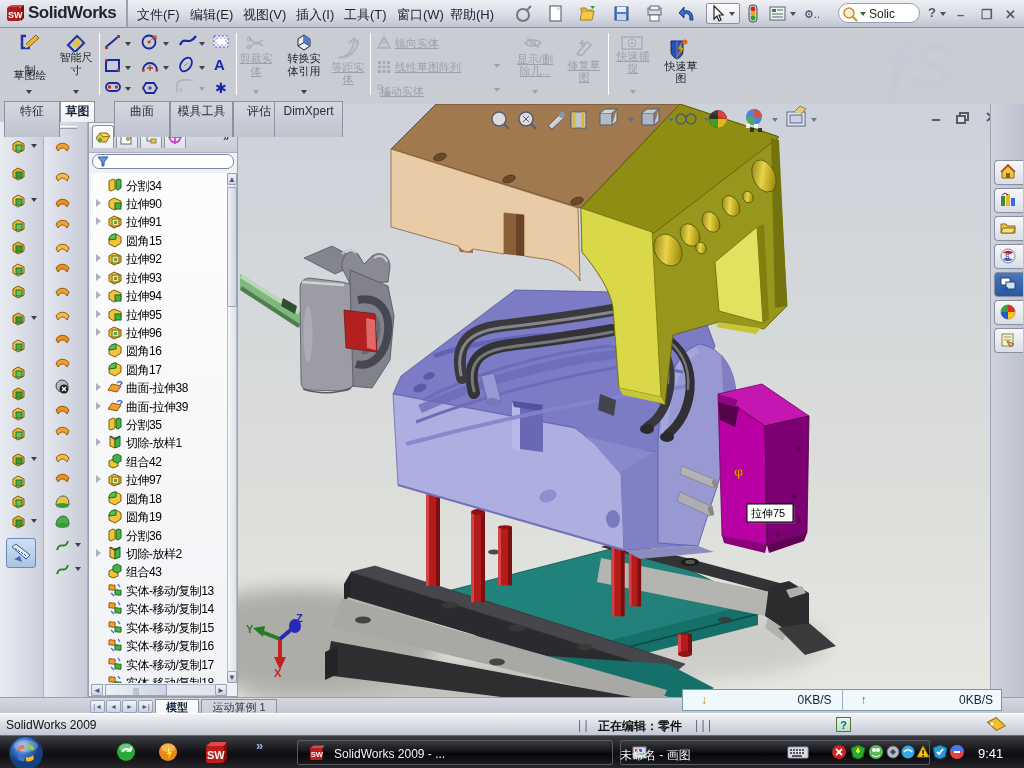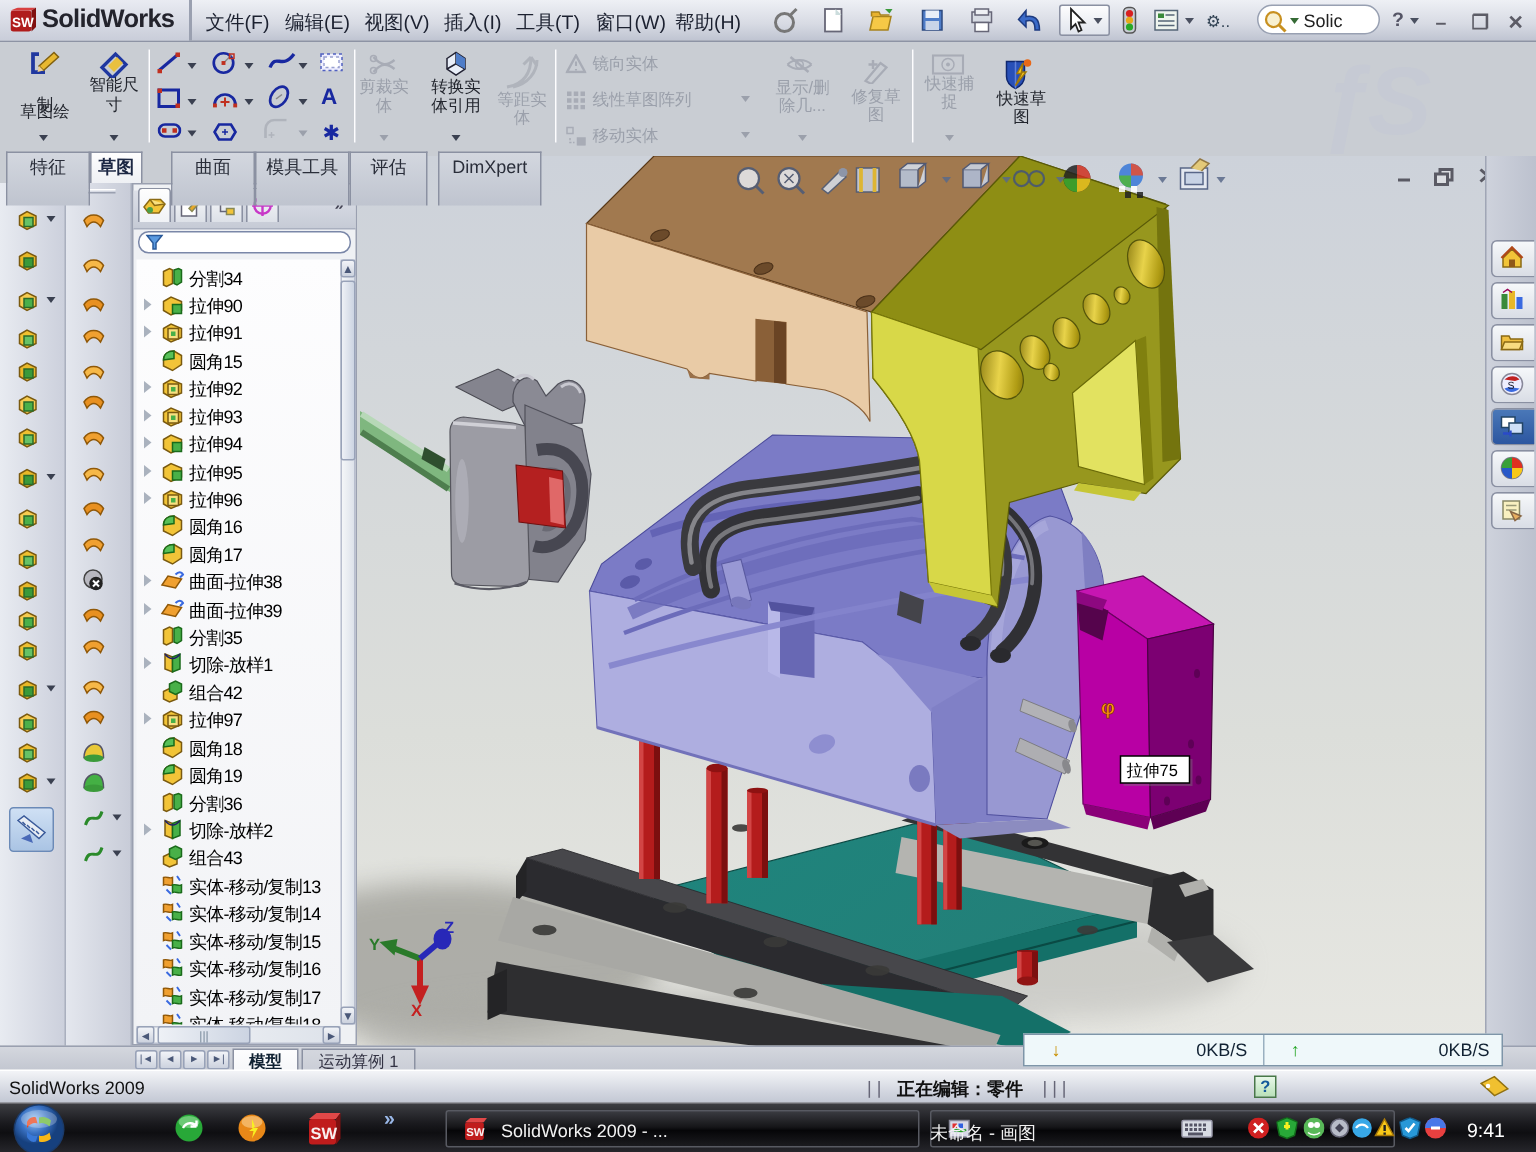--- a/index.html
+++ b/index.html
@@ -9,21 +9,21 @@
 #titlebar{left:0;top:0;width:1024px;height:28px;background:linear-gradient(#eef0f5,#d7dae3 60%,#bfc4d1);border-bottom:1px solid #8d93a4;}
 #logozone{left:0;top:0;width:128px;height:27px;background:linear-gradient(#e9ebf2,#c9cdd9);border-right:2px solid #9aa0b0;}
 #swcube{left:7px;top:5px;width:17px;height:17px;}
 #swname{left:28px;top:3px;font-size:17px;font-weight:bold;color:#23232c;letter-spacing:-0.5px;}
 .menu{top:6px;font-size:13px;color:#1c2130;}
 .qtb{top:4px;width:20px;height:20px;}
 .dd{width:0;height:0;border-left:3px solid transparent;border-right:3px solid transparent;border-top:4px solid #4a5060;}
 .wbtn{top:7px;font-size:13px;color:#5c5c66;font-weight:bold;}
 .rsep{top:33px;width:1px;height:62px;background:#c2c6d2;border-right:1px solid #fdfdfe;}
 .rtxt{font-size:11px;color:#23262e;text-align:center;line-height:12px;white-space:nowrap;}
-.gray .rtxt,.rtxt.gray{color:#9ba0ab;}
+.gray .rtxt,.rtxt.gray{color:#9ba0ab;text-decoration:underline;}
 
 .ctab{z-index:10;top:101px;height:36px;background:linear-gradient(#d3d7df,#bfc4cf);border:1px solid #8b91a2;border-bottom:none;font-size:12px;color:#2a2e3a;text-align:center;line-height:19px;}
 .ctab.active{background:linear-gradient(#fefefe,#eef0f4);height:21px;font-weight:bold;color:#1c2743;z-index:5;}
 
 #ltb1{left:0;top:122px;width:44px;height:575px;background:linear-gradient(90deg,#e8ebf1,#ccd0dc);border-right:1px solid #aab0bf;}
 #ltb2{left:44px;top:122px;width:44px;height:575px;background:linear-gradient(90deg,#e4e7ee,#c8ccd8);border-right:1px solid #aab0bf;}
 .grip{width:22px;height:3px;border-top:1px solid #fff;border-bottom:1px solid #9aa0b0;}
 .tbi{width:17px;height:17px;}
 .tbdd{width:0;height:0;border-left:3px solid transparent;border-right:3px solid transparent;border-top:4px solid #3a4050;}
 
@@ -244,21 +244,21 @@
     </svg>
 <div class="abs rtxt gray" style="left:395px;top:61px">线性草图阵列</div>
     <div class="abs dd" style="left:494px;top:64px;border-top-color:#9ba0ab"></div>
 <svg class="abs" style="left:377px;top:84px" width="14" height="13" viewBox="0 0 14 13">
       <g fill="none" stroke="#a8acb6">
         <rect x="1" y="1" width="4" height="4"></rect>
         <rect x="8" y="8" width="5" height="5" fill="#a8acb6"></rect>
         <path d="M3 8 L3 11 L6 11" stroke-dasharray="1.5 1"></path>
       </g>
     </svg>
-<div class="abs rtxt gray" style="left:395px;top:85px">移动实体</div>
+<div class="abs rtxt gray" style="left:380px;top:85px">移动实体</div>
     <div class="abs dd" style="left:494px;top:88px;border-top-color:#9ba0ab"></div>
 <svg class="abs" style="left:523px;top:36px" width="20" height="14" viewBox="0 0 20 14">
       <path d="M2 7 C6 3 14 3 18 7 M2 7 C6 11 14 11 18 7" fill="none" stroke="#a8acb6" stroke-width="1.4"></path>
       <circle cx="10" cy="7" r="2.5" fill="none" stroke="#a8acb6"></circle>
       <path d="M4 2 L16 12" stroke="#a8acb6" stroke-width="1.6"></path>
     </svg>
 <div class="abs rtxt gray" style="left:505px;top:53px;width:60px">显示/删</div>
 <div class="abs rtxt gray" style="left:505px;top:65px;width:60px">除几...</div>
 <div class="abs dd" style="left:532px;top:90px;border-top-color:#9ba0ab"></div>
 <svg class="abs" style="left:573px;top:38px" width="22" height="18" viewBox="0 0 22 18">
@@ -283,21 +283,21 @@
       <circle cx="16" cy="3" r="2.5" fill="#e86818"></circle>
     </svg>
 <div class="abs rtxt" style="left:651px;top:60px;width:60px">快速草</div>
 <div class="abs rtxt" style="left:651px;top:72px;width:60px">图</div>
 <div class="abs" style="left:880px;top:30px;font-size:64px;font-weight:bold;color:#c6cad4;font-style:italic;letter-spacing:-4px">ƒS</div>
 <div class="abs ctab" style="left:4px;width:56px">特征</div>
 <div class="abs ctab active" style="left:60px;width:35px">草图</div>
 <div class="abs ctab" style="left:114px;width:56px">曲面</div>
 <div class="abs ctab" style="left:170px;width:63px">模具工具</div>
 <div class="abs ctab" style="left:233px;width:52px">评估</div>
-<div class="abs ctab" style="left:292px;width:69px">DimXpert</div>
+<div class="abs ctab" style="left:274px;width:69px">DimXpert</div>
 
 <div id="ltb1" class="abs"></div>
     <div id="ltb2" class="abs"></div>
     <div class="abs grip" style="left:11px;top:126px"></div>
     <div class="abs grip" style="left:55px;top:126px"></div>
     <svg class="abs tbi" style="left:10px;top:138px" viewBox="0 0 17 17">
       <path d="M3 6 L8 3 L14 6 L14 12 L8 15 L3 12 Z" fill="#f0c030" stroke="#7a5a10"></path>
       <rect x="6" y="7" width="6" height="6" fill="#66c266" stroke="#2a6a2a"></rect>
     </svg>
 <div class="abs tbdd" style="left:31px;top:144px"></div>

